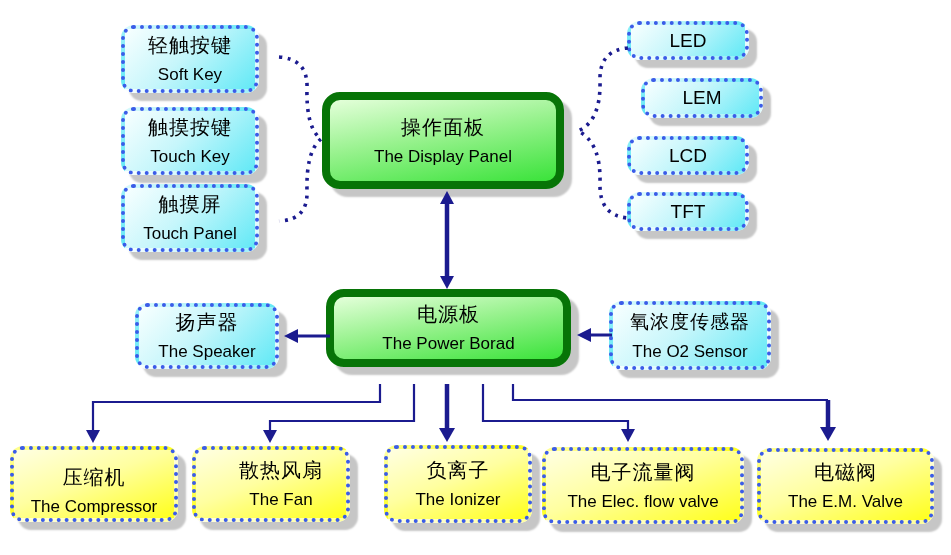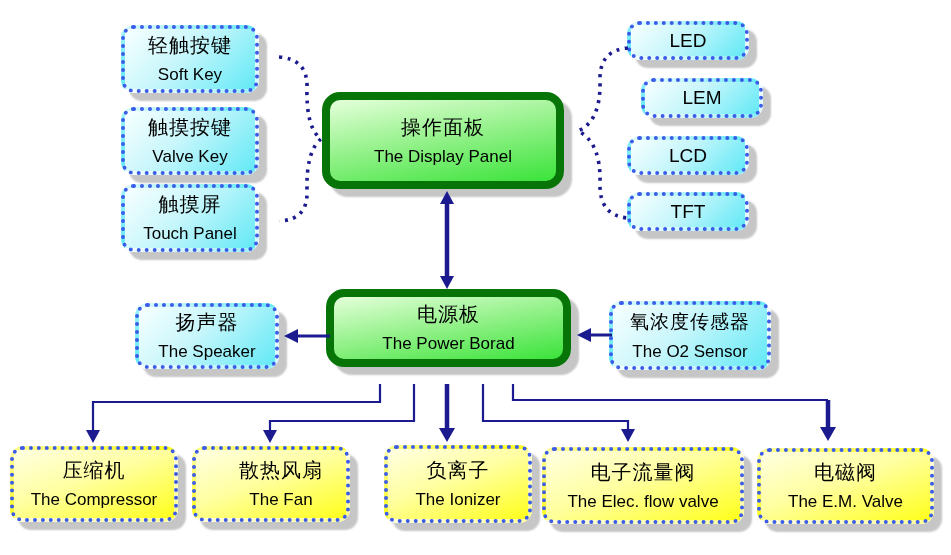--- a/index.html
+++ b/index.html
@@ -40,21 +40,21 @@
 <body>
 
 <div class="stage">
 
   <div class="node cyan" style="left:121px;top:25px;width:138px;height:68px;">
     <span class="zh">轻触按键</span>
     <span class="en">Soft Key</span>
   </div>
   <div class="node cyan" style="left:121px;top:107px;width:138px;height:68px;">
     <span class="zh">触摸按键</span>
-    <span class="en">Valve Key</span>
+    <span class="en">Touch Key</span>
   </div>
   <div class="node cyan" style="left:121px;top:184px;width:138px;height:68px;">
     <span class="zh">触摸屏</span>
     <span class="en">Touch Panel</span>
   </div>
 
   <div class="node green" style="left:322px;top:92px;width:242px;height:97px;">
     <span class="zh">操作面板</span>
     <span class="en">The Display Panel</span>
   </div>
@@ -78,21 +78,21 @@
   </div>
   <div class="node green" style="left:326px;top:289px;width:245px;height:78px;">
     <span class="zh">电源板</span>
     <span class="en">The Power Borad</span>
   </div>
   <div class="node cyan" style="left:609px;top:301px;width:162px;height:69px;">
     <span class="zh" style="font-size:19px;">氧浓度传感器</span>
     <span class="en">The O2 Sensor</span>
   </div>
 
-  <div class="node yellow" style="left:10px;top:446px;width:168px;height:76px;">
+  <div class="node yellow" style="left:10px;top:446px;width:168px;height:76px;justify-content:flex-end;">
     <span class="zh">压缩机</span>
     <span class="en">The Compressor</span>
   </div>
   <div class="node yellow" style="left:192px;top:446px;width:158px;height:76px;padding-left:20px;">
     <span class="zh">散热风扇</span>
     <span class="en">The Fan</span>
   </div>
   <div class="node yellow" style="left:384px;top:445px;width:148px;height:78px;">
     <span class="zh">负离子</span>
     <span class="en">The Ionizer</span>

